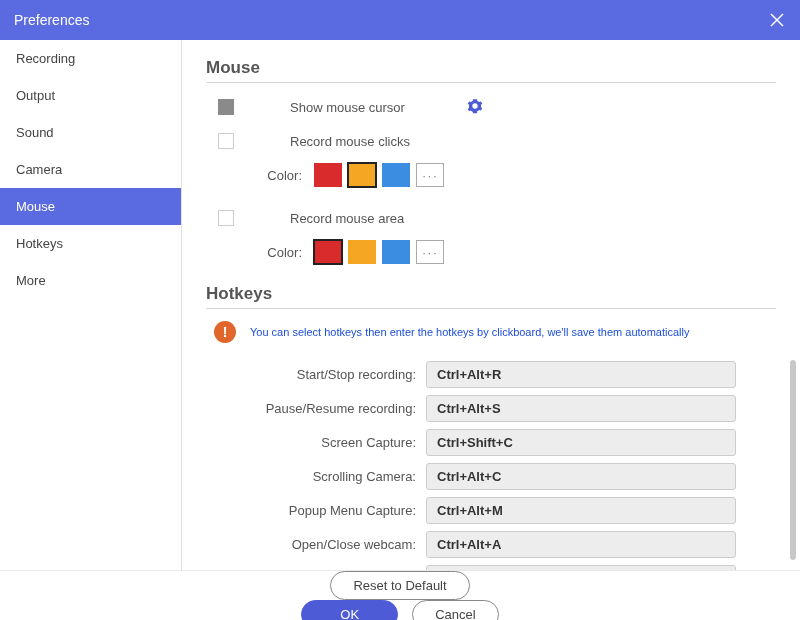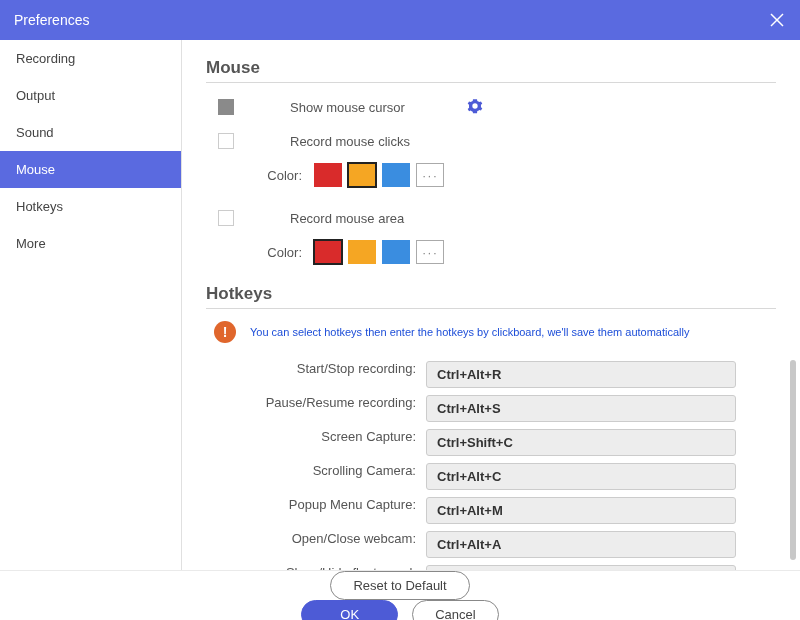--- a/index.html
+++ b/index.html
@@ -23,21 +23,21 @@
 .color-label { width: 58px; text-align: right; margin-right: 12px; color: #555; }
 .swatch { width: 28px; height: 24px; margin-right: 6px; cursor: pointer; }
 .swatch.selected { outline: 2px solid #222; outline-offset: -1px; }
 .swatch.red { background: #d92b2b; }
 .swatch.yellow { background: #f5a623; }
 .swatch.blue { background: #3a8de0; }
 .swatch.more { border: 1px solid #aaa; display: flex; align-items: center; justify-content: center; color: #888; font-size: 13px; letter-spacing: 1px; }
 .info-row { display: flex; align-items: center; margin-bottom: 18px; margin-left: 8px; }
 .info-badge { width: 22px; height: 22px; border-radius: 50%; background: #e0662c; color: #fff; font-weight: 700; display: flex; align-items: center; justify-content: center; margin-right: 14px; font-size: 14px; }
 .info-text { color: #1d4ed8; font-size: 11px; }
-.hk-row { display: flex; align-items: flex-start; margin-bottom: 7px; }
+.hk-row { display: flex; align-items: center; margin-bottom: 7px; }
 .hk-label { width: 220px; text-align: right; padding-right: 10px; color: #555; font-size: 13px; }
 .hk-input { flex: 1; max-width: 310px; padding: 5px 10px; background: #ededed; border: 1px solid #ccc; border-radius: 3px; font-size: 13px; color: #333; font-weight: bold; }
 .scrollbar-fake { position: absolute; right: 4px; top: 320px; width: 6px; height: 200px; background: #c8c8c8; border-radius: 3px; }
 .footer { height: 56px; border-top: 1px solid #eaeaea; display: flex; align-items: center; padding: 0 20px; justify-content: space-between; flex-direction: column; }
 .btn { border-radius: 16px; padding: 6px 22px; font-size: 13px; cursor: pointer; border: 1px solid #888; background: #fff; color: #444; }
 .btn-primary { background: #4d5bd6; border-color: #4d5bd6; color: #fff; padding: 6px 38px; }
 .footer-right { display: flex; gap: 14px; }
 </style>
 </head>
 <body>
@@ -50,20 +50,21 @@
         <line x1="13" y1="1" x2="1" y2="13"></line>
       </svg>
   </span>
 </div>
 
 <div class="main">
   <div class="sidebar">
     <div class="sidebar-item">Recording</div>
     <div class="sidebar-item">Output</div>
     <div class="sidebar-item">Sound</div>
+    <div class="sidebar-item">Camera</div>
     <div class="sidebar-item active">Mouse</div>
     <div class="sidebar-item">Hotkeys</div>
     <div class="sidebar-item">More</div>
   </div>
 
   <div class="content">
     <div class="section-title">Mouse</div>
 
     <div class="row" style="margin-left:12px;">
       <div class="chk checked"></div>

